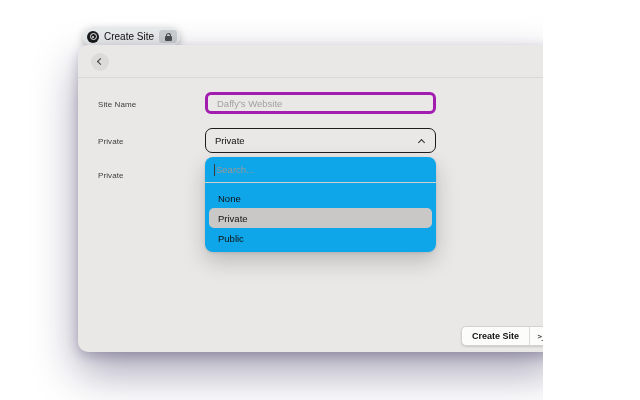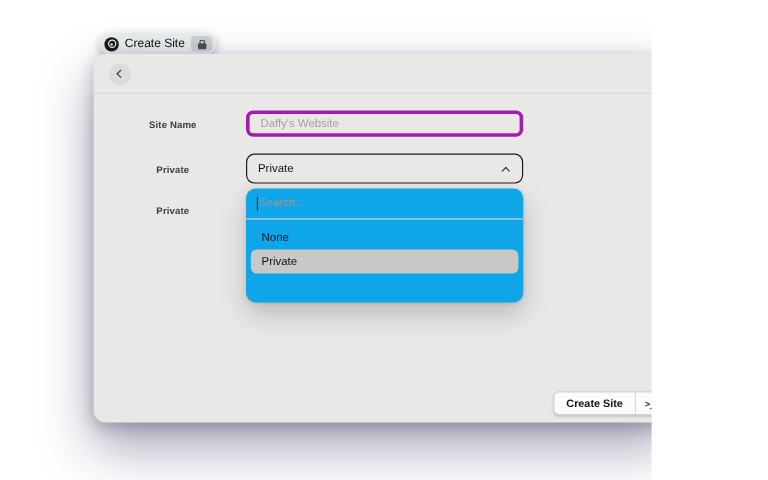--- a/index.html
+++ b/index.html
@@ -60,22 +60,22 @@
     position:absolute; left:13px; top:8px; width:18px; height:18px; border-radius:50%;
     background:#dcdbd9; border:0; cursor:pointer;
   }
   .back-chevron {
     position:absolute; left:7px; top:6px; width:5px; height:5px;
     border-left:1.4px solid #3c3c3c; border-bottom:1.4px solid #3c3c3c;
     transform:rotate(45deg);
   }
 
   .field-label {
-    position:absolute; left:20px; width:92px; text-align:center;
-    font-size:8px; color:#3d3d3d; letter-spacing:0.1px;font-weight:bold;
+    position:absolute; left:20px; width:92px; text-align:left;
+    font-size:8px; color:#3d3d3d; letter-spacing:0.1px;
   }
   .lbl-site-name { top:55px; }
   .lbl-sharing   { top:92px; }
   .lbl-password  { top:126px; }
 
   .text-input {
     position:absolute; left:127px; top:47px; width:231px; height:22px;
     background:transparent; border:3px solid #a21caf; border-radius:6px;
     padding:0 9px; font-size:9.5px; color:#222; outline:none;
     font-family:"Liberation Sans", sans-serif;
@@ -168,20 +168,21 @@
     <label class="field-label lbl-password">Private</label>
 
     <div class="dropdown">
       <div class="dd-search">
         <span class="caret"></span>
         <input type="text" placeholder="Search..." style="">
       </div>
       <div class="dd-options">
         <div class="dd-option">None</div>
         <div class="dd-option selected">Private</div>
+        <div class="dd-option">Public</div>
       </div>
     </div>
 
     <div class="footer-group">
       <button class="btn-create">Create Site</button>
       <span class="seg-divider"></span>
       <button class="btn-terminal">&gt;_</button>
     </div>
 
   </div>

